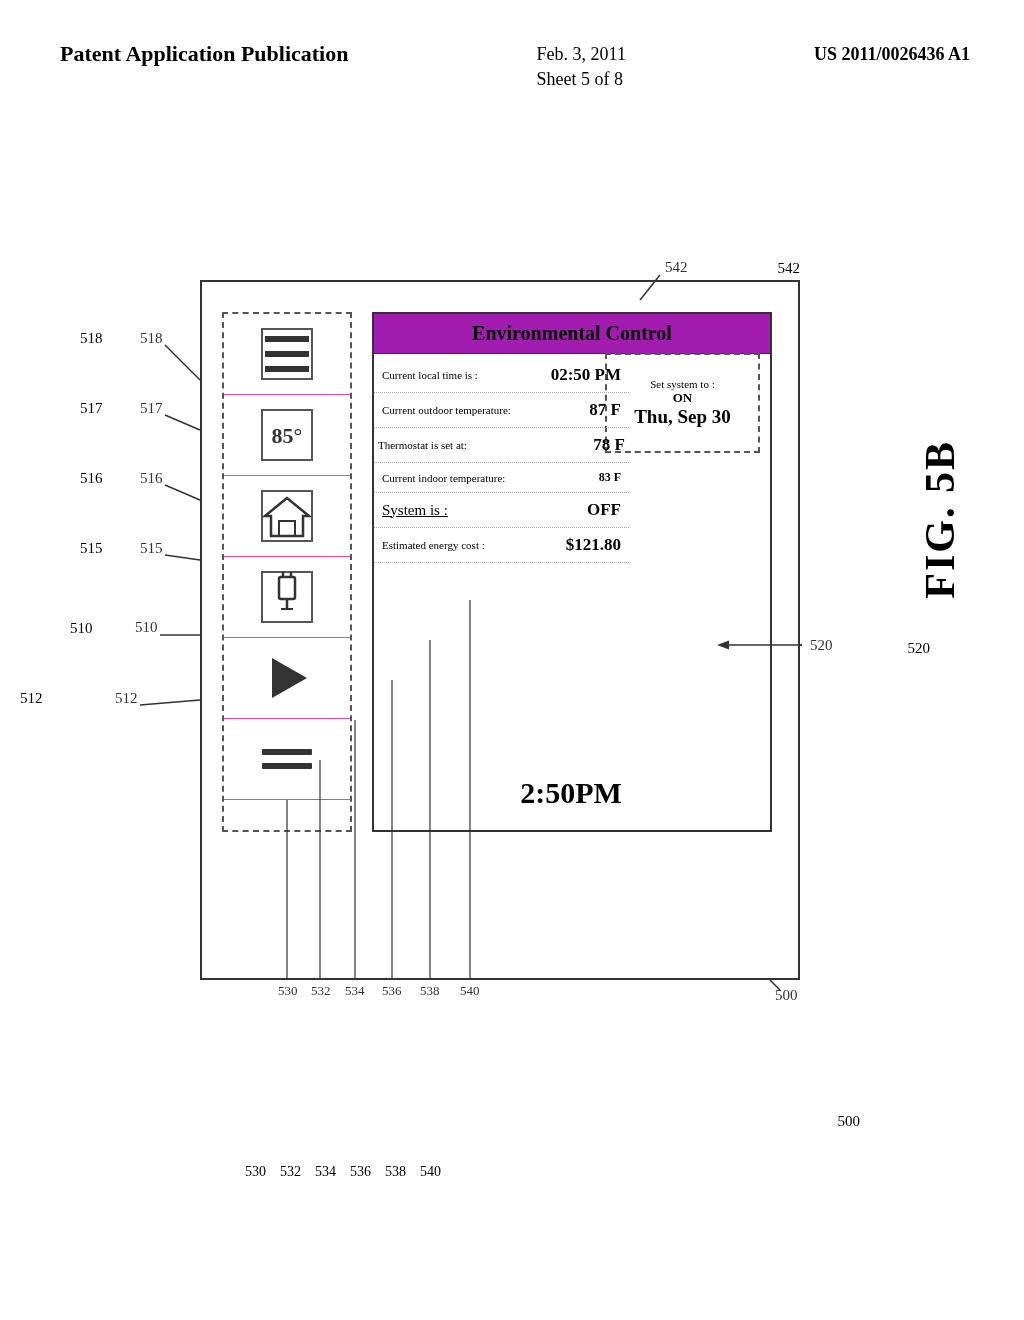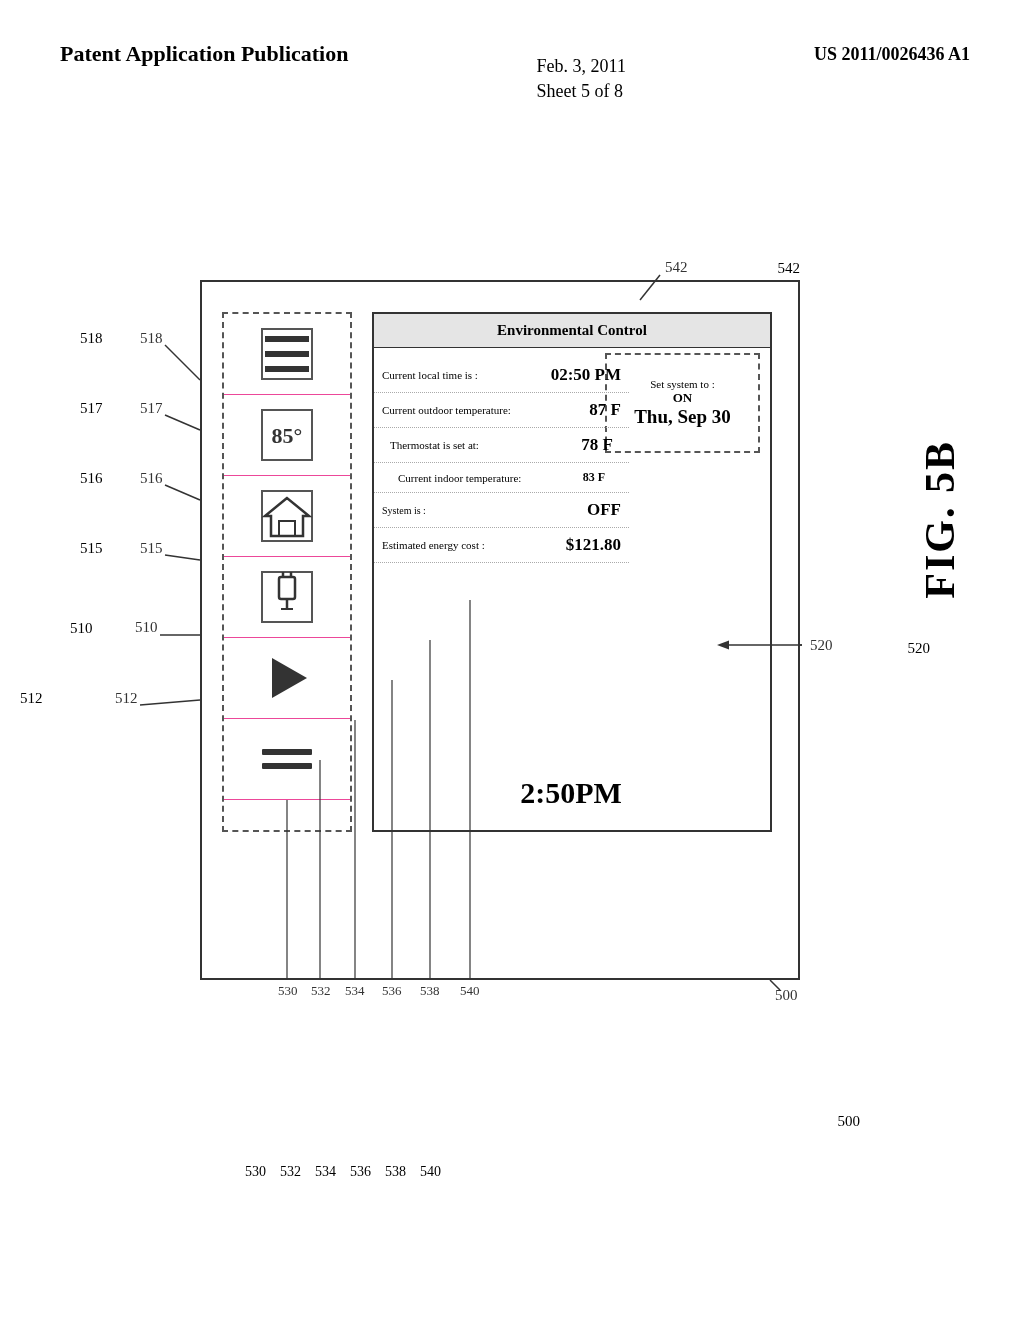--- a/index.html
+++ b/index.html
@@ -19,21 +19,21 @@
       align-items: flex-start;
       padding: 40px 54px 0 60px;
     }
     .header-title {
       font-size: 22px;
       font-weight: bold;
       line-height: 1.3;
     }
     .header-date {
       font-size: 18px;
-      margin-top: 16px;
+      margin-top: 4px;
     }
     .header-sheet {
       font-size: 18px;
       margin-top: 4px;
     }
     .header-patent {
       font-size: 18px;
       font-weight: bold;
       margin-top: 4px;
     }
@@ -84,23 +84,23 @@
       position: absolute;
       left: 170px;
       top: 30px;
       width: 400px;
       height: 520px;
       border: 2px solid #333;
       background: #fff;
     }
 
     .info-panel-header {
-      background: #e5e5e5;
+      background: #a21caf;
       padding: 8px 10px;
-      font-size: 15px;
+      font-size: 20px;
       font-weight: bold;
       text-align: center;
       border-bottom: 1px solid #333;
     }
 
     
     .icon-item {
       display: flex;
       align-items: center;
       justify-content: center;
@@ -220,32 +220,32 @@
         <div style="display:flex; align-items:center; padding:7px 8px; border-bottom:1px dotted #aaa;justify-content:center;">
           <span style="font-size:11px; flex:1;">Current local time is :</span>
           <span style="font-size:17px; font-weight:bold; min-width:80px; text-align:right;">02:50 PM</span>
         </div>
 
         <div style="display:flex; align-items:center; padding:7px 8px; border-bottom:1px dotted #aaa;">
           <span style="font-size:11px; flex:1;">Current outdoor temperature:</span>
           <span style="font-size:17px; font-weight:bold; min-width:80px; text-align:right;">87 F</span>
         </div>
 
-        <div style="display:flex; align-items:center; padding:7px 16px; border-bottom:1px dotted #aaa;">
+        <div style="display:flex; align-items:center; padding:7px 4px; border-bottom:1px dotted #aaa;">
           <span style="font-size:11px; flex:1;">Thermostat is set at:</span>
           <span style="font-size:17px; font-weight:bold; min-width:80px; text-align:right;">78 F</span>
         </div>
 
-        <div style="display:flex; align-items:center; padding:7px 24px; border-bottom:1px dotted #aaa;">
+        <div style="display:flex; align-items:center; padding:7px 8px; border-bottom:1px dotted #aaa;">
           <span style="font-size:11px; flex:1;">Current indoor temperature:</span>
           <span style="font-size:12px; font-weight:bold; min-width:80px; text-align:right;">83 F</span>
         </div>
 
         <div style="display:flex; align-items:center; padding:7px 8px; border-bottom:1px dotted #aaa;">
-          <span style="font-size:10px; flex:1;">System is :</span>
+          <span style="font-size:15px; flex:1;text-decoration:underline;">System is :</span>
           <span style="font-size:17px; font-weight:bold; min-width:80px; text-align:right;">OFF</span>
         </div>
 
         <div style="display:flex; align-items:center; padding:7px 8px; border-bottom:1px dotted #aaa;">
           <span style="font-size:11px; flex:1;">Estimated energy cost :</span>
           <span style="font-size:17px; font-weight:bold; min-width:80px; text-align:right;">$121.80</span>
         </div>
       </div>
 
       <div style="position:absolute; bottom:20px; left:0; right:2px; text-align:center; font-size:30px; font-weight:bold;">2:50PM</div>

